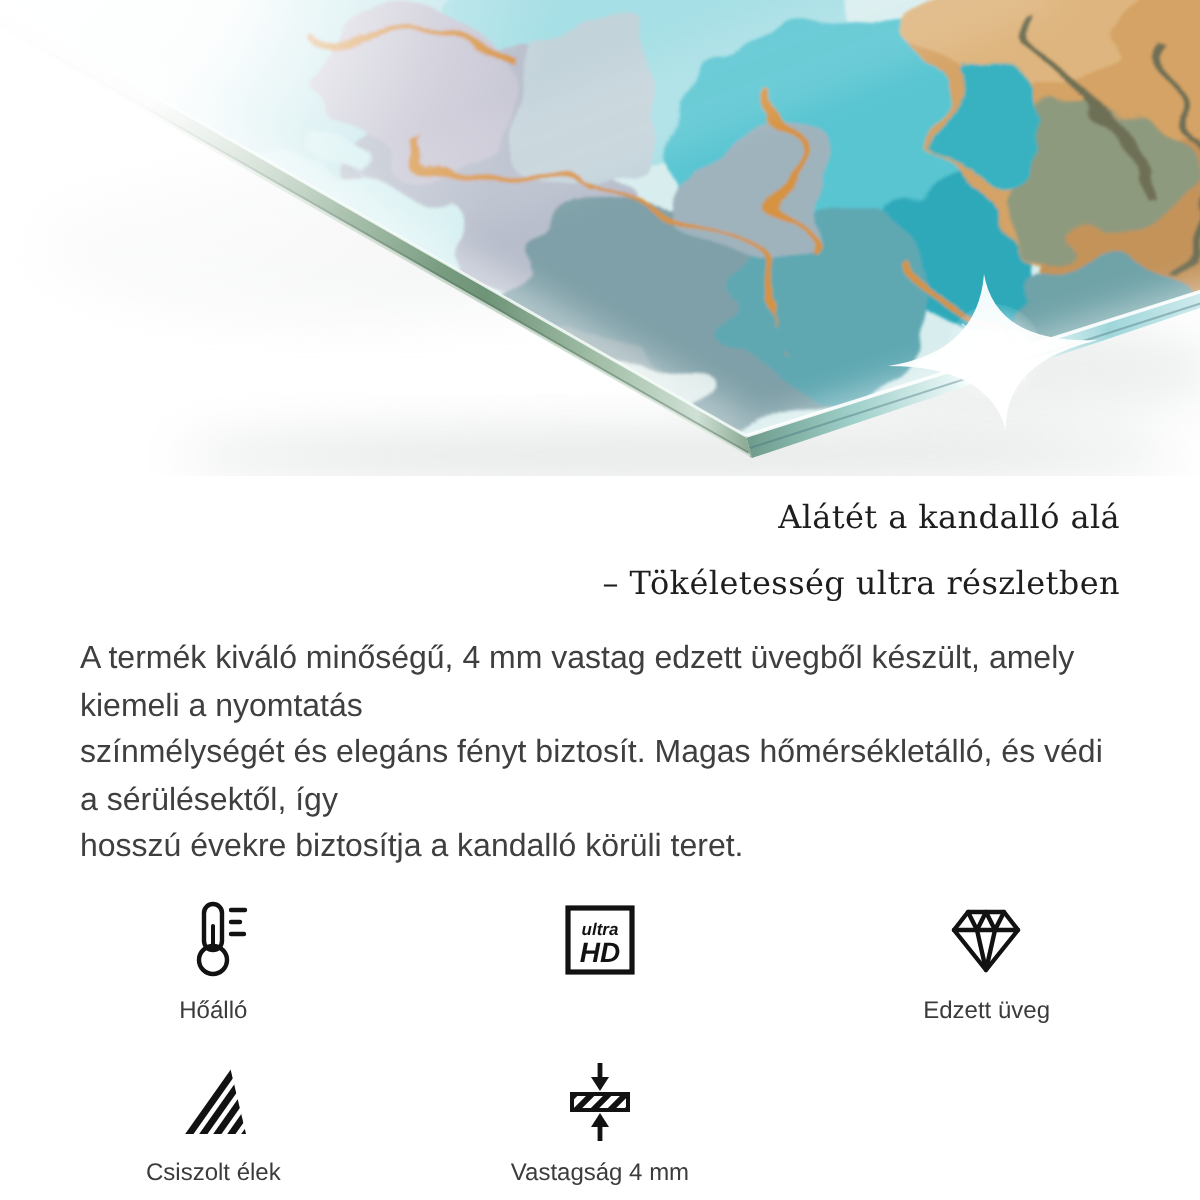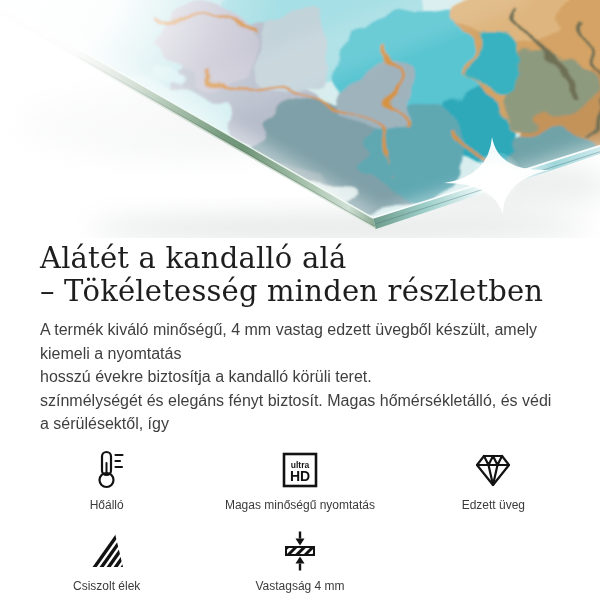--- a/index.html
+++ b/index.html
@@ -5,32 +5,32 @@
   html,body{margin:0;padding:0;background:#ffffff;}
   body{width:600px;height:600px;overflow:hidden;font-family:"Liberation Sans",sans-serif;}
   .page{width:600px;height:600px;background:#ffffff;position:relative;}
 
   
   .hero{margin:0;height:238px;position:relative;overflow:hidden;}
   .hero svg{display:block;}
 
   
   .title{margin:4px 0 0;padding:0 40px;font-family:"DejaVu Serif","Liberation Serif",serif;
-         font-weight:400;font-size:29px;line-height:33px;color:#1e1e1e;letter-spacing:.2px;}
+         font-weight:400;font-size:16px;line-height:33px;color:#1e1e1e;letter-spacing:.2px;text-align:right;}
   .title .h-line{display:block;}
 
   
   .desc{margin:10px 0 0;padding:0 40px;font-size:16px;line-height:23.5px;color:#3f3f3f;}
   .desc .d-line{display:block;}
 
   
   .features{width:580px;margin:10px auto 0;display:grid;
             grid-template-columns:repeat(3,1fr);row-gap:14px;justify-items:center;}
   .feature{display:flex;flex-direction:column;align-items:center;text-align:center;}
-  .ficon{height:48px;display:flex;align-items:center;justify-content:flex-end;}
+  .ficon{height:48px;display:flex;align-items:center;justify-content:flex-end;font-style:italic;}
   .flabel{margin-top:4px;font-size:12px;line-height:15px;color:#3b3b3b;}
   .ficon svg{display:block;}
 </style>
 </head>
 <body>
 
 <div class="page">
 
   <figure class="hero">
     <svg width="600" height="238" viewBox="0 0 600 238">
@@ -137,27 +137,27 @@
       <g>
         <circle cx="497" cy="176" r="24" fill="url(#glowG)"></circle>
         <path d="M444,183 Q489,176 492,137 Q498,172 549,170 Q502,181 503,215 Q494,183 444,183 Z" fill="#ffffff" opacity="0.95"></path>
         <path d="M481,162 L513,190 M513,166 L483,192" stroke="#ffffff" stroke-width="1.2" opacity="0.5" fill="none"></path>
       </g>
     </svg>
   </figure>
 
   <h1 class="title">
     <span class="h-line">Alátét a kandalló alá</span>
-    <span class="h-line">– Tökéletesség minden részletben</span>
+    <span class="h-line">– Tökéletesség ultra részletben</span>
   </h1>
 
   <p class="desc">
     <span class="d-line">A termék kiváló minőségű, 4 mm vastag edzett üvegből készült, amely kiemeli a nyomtatás</span>
+    <span class="d-line">színmélységét és elegáns fényt biztosít. Magas hőmérsékletálló, és védi a sérülésektől, így</span>
     <span class="d-line">hosszú évekre biztosítja a kandalló körüli teret.</span>
-    <span class="d-line">színmélységét és elegáns fényt biztosít. Magas hőmérsékletálló, és védi a sérülésektől, így</span>
   </p>
 
   <div class="features">
 
     <div class="feature">
       <span class="ficon">
         <svg width="44" height="44" viewBox="0 0 44 44" fill="none" stroke="#121212" stroke-width="2.2" stroke-linecap="round" stroke-linejoin="round">
           <rect x="17" y="4" width="9" height="23" rx="4.5"></rect>
           <circle cx="21.5" cy="32" r="7"></circle>
           <line x1="21.5" y1="15" x2="21.5" y2="26" stroke-width="2"></line>
@@ -170,21 +170,20 @@
     </div>
 
     <div class="feature">
       <span class="ficon">
         <svg width="44" height="44" viewBox="0 0 44 44">
           <rect x="6" y="6" width="32" height="32" fill="none" stroke="#121212" stroke-width="2.6"></rect>
           <text x="22" y="19.5" text-anchor="middle" font-family="Liberation Sans, sans-serif" font-size="8.5" font-weight="bold" fill="#121212">ultra</text>
           <text x="22" y="33" text-anchor="middle" font-family="Liberation Sans, sans-serif" font-size="14" font-weight="bold" fill="#121212">HD</text>
         </svg>
       </span>
-      <span class="flabel">Magas minőségű nyomtatás</span>
     </div>
 
 
     <div class="feature">
       <span class="ficon">
         <svg width="44" height="44" viewBox="0 0 44 44" fill="none" stroke="#121212" stroke-width="2.2" stroke-linecap="round" stroke-linejoin="round">
           <path d="M13,8 L31,8 L38,17 L22,37 L6,17 Z"></path>
           <line x1="6" y1="17" x2="38" y2="17"></line>
           <path d="M13,8 L17.5,17 L22,8 L26.5,17 L31,8"></path>
           <path d="M17.5,17 L22,37 L26.5,17"></path>

